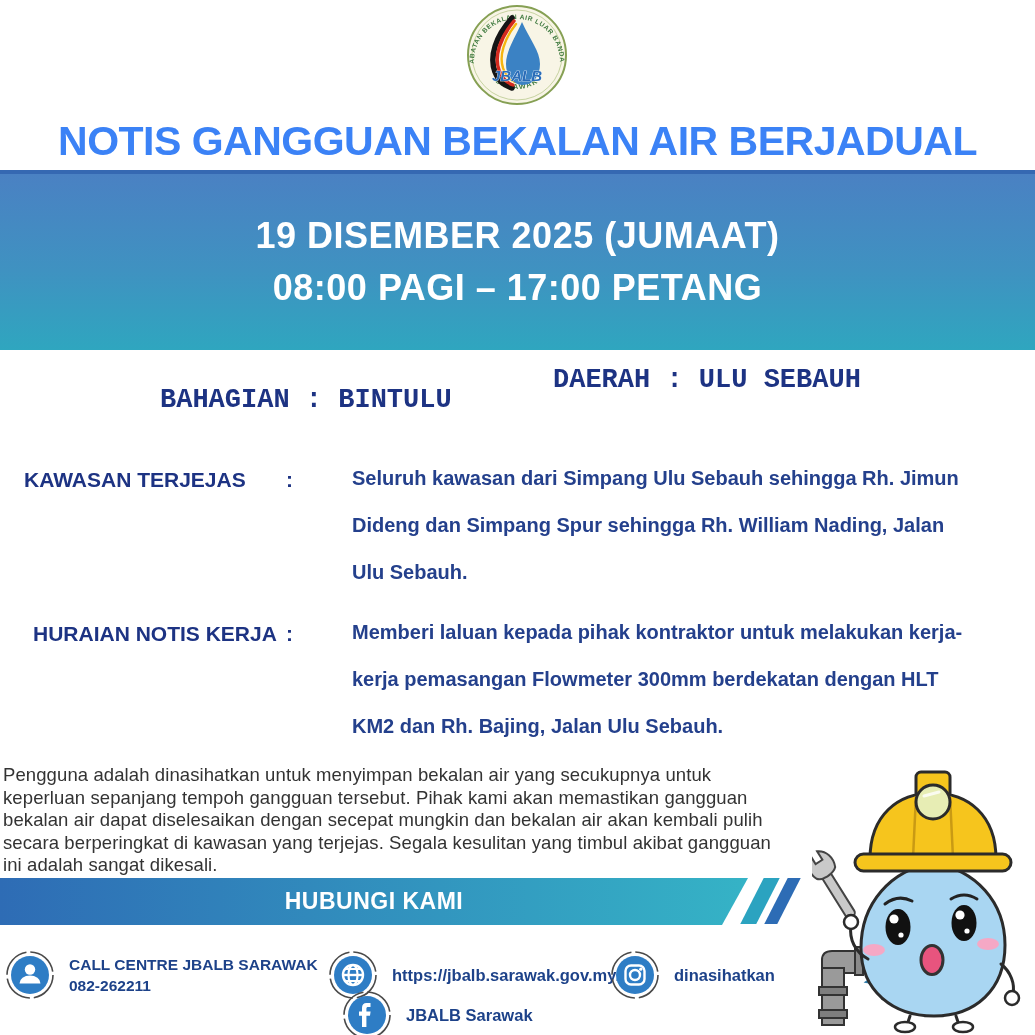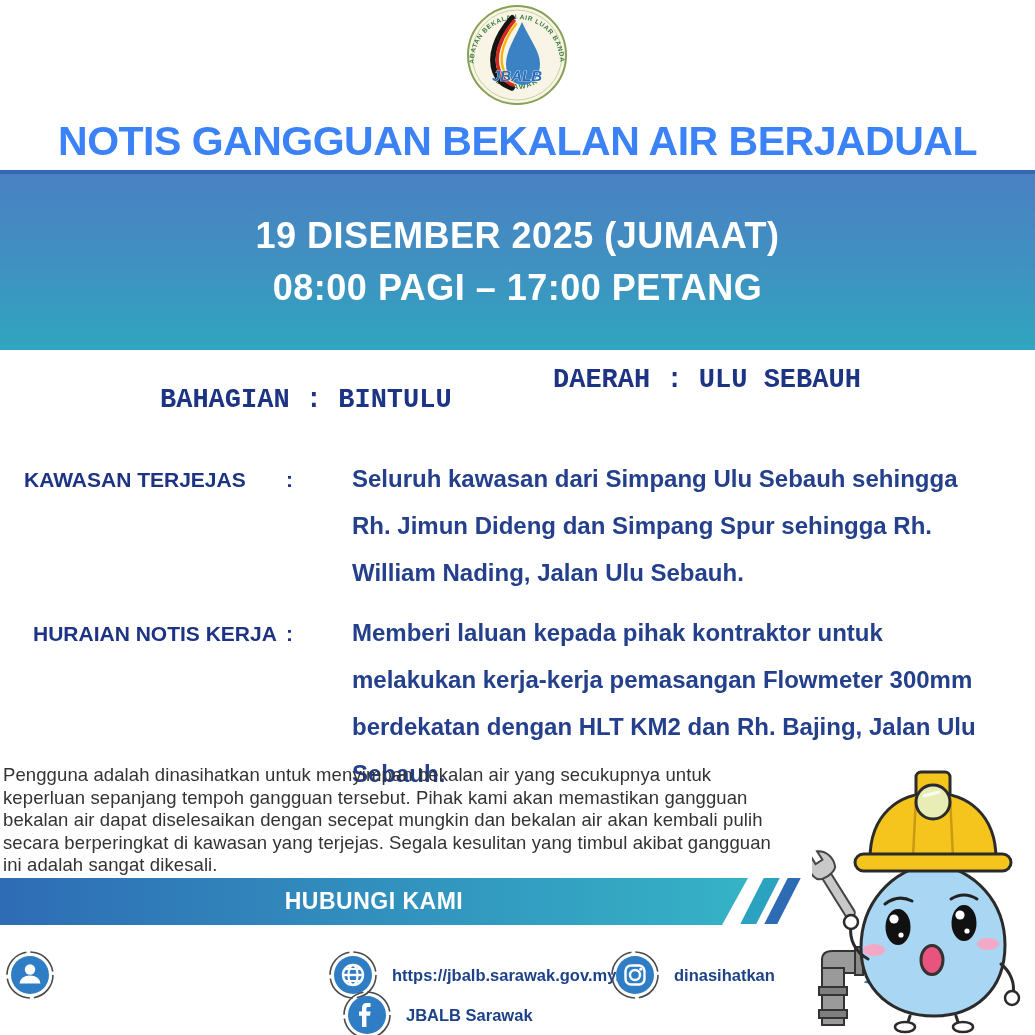--- a/index.html
+++ b/index.html
@@ -23,21 +23,21 @@
   }
   .banner-line{color:#ffffff;font-weight:bold;font-size:36px;letter-spacing:0.5px;white-space:nowrap;}
   
   .region-text{font-size:27px;font-weight:bold;color:#1d3383;white-space:nowrap;font-family:Liberation Mono, monospace;}
   #bahagian{left:160px;top:385px;}
   #daerah{left:553px;top:365px;}
   
   .sec-label{font-size:21px;font-weight:bold;color:#1d3383;white-space:nowrap;}
   .sec-colon{font-size:21px;font-weight:bold;color:#1d3383;}
   .sec-text{
-    width:625px;font-size:24px;font-weight:bold;color:#24408c;line-height:47px;
+    width:625px;font-size:20px;font-weight:bold;color:#24408c;line-height:47px;
   }
   
   #disclaimer{
     left:3px;top:764px;width:770px;font-size:18.5px;
     color:#333333;line-height:22.5px;letter-spacing:0.1px;
   }
   
   #contact-bar{
     left:0;top:878px;width:748px;height:47px;
     background:linear-gradient(90deg,#2e6cb5 0%,#35b3c6 100%);
@@ -110,20 +110,24 @@
 <div id="stripe-1" class="abs bar-stripe"></div>
 <div id="stripe-2" class="abs bar-stripe"></div>
 
 <div id="contact-phone" class="abs contact-item">
   <svg width="50" height="50" viewBox="0 0 50 50">
     <circle cx="25" cy="25" r="23" fill="none" stroke="#4a4a4a" stroke-width="1.6" stroke-dasharray="32 4"></circle>
     <circle cx="25" cy="25" r="19" fill="#2e7dc5"></circle>
     <circle cx="25" cy="19.5" r="5.2" fill="#ffffff"></circle>
     <path d="M 14.5,33.5 a10.5,8 0 0 1 21,0 Z" fill="#ffffff"></path>
   </svg>
+  <div class="contact-text">
+    <div>CALL CENTRE JBALB SARAWAK</div>
+    <div>082-262211</div>
+  </div>
 </div>
 
 <div id="contact-web" class="abs contact-item">
   <svg width="50" height="50" viewBox="0 0 50 50">
     <circle cx="25" cy="25" r="23" fill="none" stroke="#4a4a4a" stroke-width="1.6" stroke-dasharray="32 4"></circle>
     <circle cx="25" cy="25" r="19" fill="#2e7dc5"></circle>
     <circle cx="25" cy="25" r="10" fill="none" stroke="#ffffff" stroke-width="2.4"></circle>
     <line x1="14" y1="25" x2="36" y2="25" stroke="#ffffff" stroke-width="2.4"></line>
     <line x1="16.5" y1="19" x2="33.5" y2="19" stroke="#ffffff" stroke-width="2"></line>
     <line x1="16.5" y1="31" x2="33.5" y2="31" stroke="#ffffff" stroke-width="2"></line>

